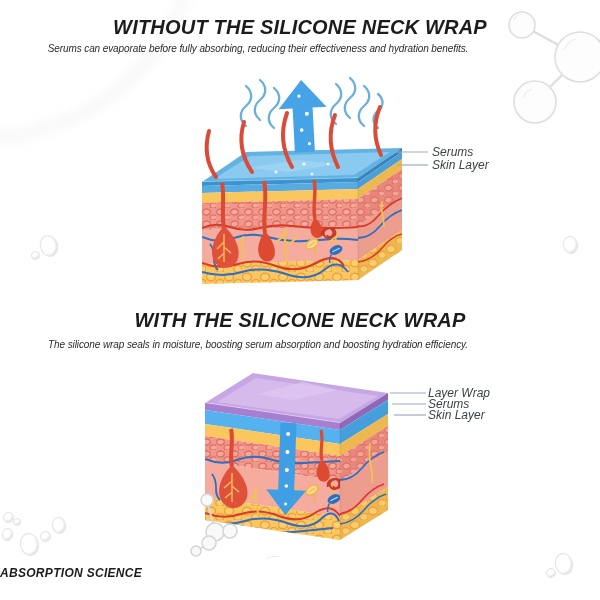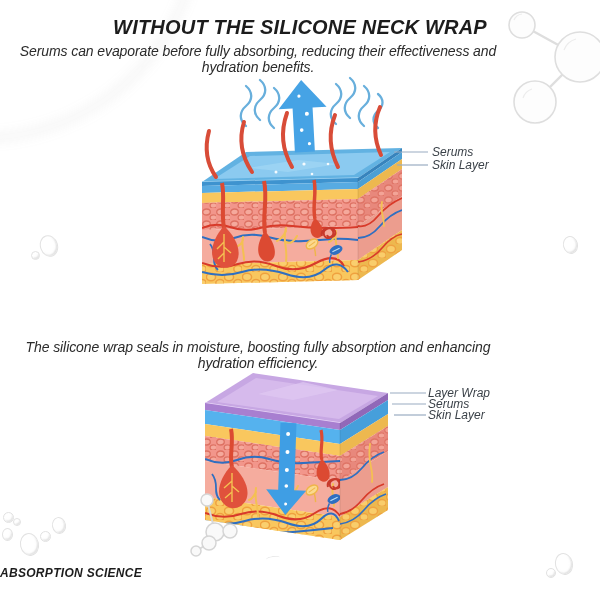--- a/index.html
+++ b/index.html
@@ -6,21 +6,21 @@
   .canvas{
     position:relative;width:600px;height:600px;background:#ffffff;overflow:hidden;
     font-family:"Liberation Sans", sans-serif;color:#1b1b1b;
   }
   .sec-title{
     position:absolute;left:0;width:600px;text-align:center;margin:0;
     font-style:italic;font-weight:700;font-size:20px;letter-spacing:.2px;color:#1c1c1c;
   }
   .sec-sub{
     position:absolute;left:0;width:516px;text-align:center;margin:0;
-    font-style:italic;font-weight:400;font-size:14px;letter-spacing:-.1px;color:#2b2b2b;
+    font-style:italic;font-weight:400;font-size:10px;letter-spacing:-.1px;color:#2b2b2b;
   }
   .t1{top:16px;} .s1{top:43px;}
   .t2{top:309px;} .s2{top:339px;}
   .footer{
     position:absolute;top:566px;left:0;width:600px;text-align:left;
     font-style:italic;font-weight:700;font-size:12px;letter-spacing:.3px;color:#1c1c1c;
   }
   .diagram{position:absolute;}
   .dg1{left:188px;top:76px;}
   .dg2{left:188px;top:366px;}
@@ -222,21 +222,22 @@
 
     <g stroke="#9AACC2" stroke-width="1.2">
       <line x1="206" y1="76" x2="240" y2="76"></line>
       <line x1="209" y1="89" x2="240" y2="89"></line>
     </g>
   </svg>
 
   <span class="callout-label cl-serums1">Serums</span>
   <span class="callout-label cl-skin1">Skin Layer</span>
 
-  <p class="sec-sub s2">The silicone wrap seals in moisture, boosting fully absorption and enhancing hydration efficiency.</p>
+  <h2 class="sec-title t2">WITH THE SILICONE NECK WRAP</h2>
+  <p class="sec-sub s2">The silicone wrap seals in moisture, boosting serum absorption and boosting hydration efficiency.</p>
 
   <svg class="diagram dg2" width="240" height="200" viewBox="0 0 240 200">
     <defs>
       <clipPath id="cf2">
           <polygon points="17,37 152,57 152,174 17,154"></polygon>
         </clipPath>
       <clipPath id="cs2">
           <polygon points="152,57 200,27 200,144 152,174"></polygon>
         </clipPath>
       <pattern id="p2epi" width="14" height="12" patternUnits="userSpaceOnUse">

